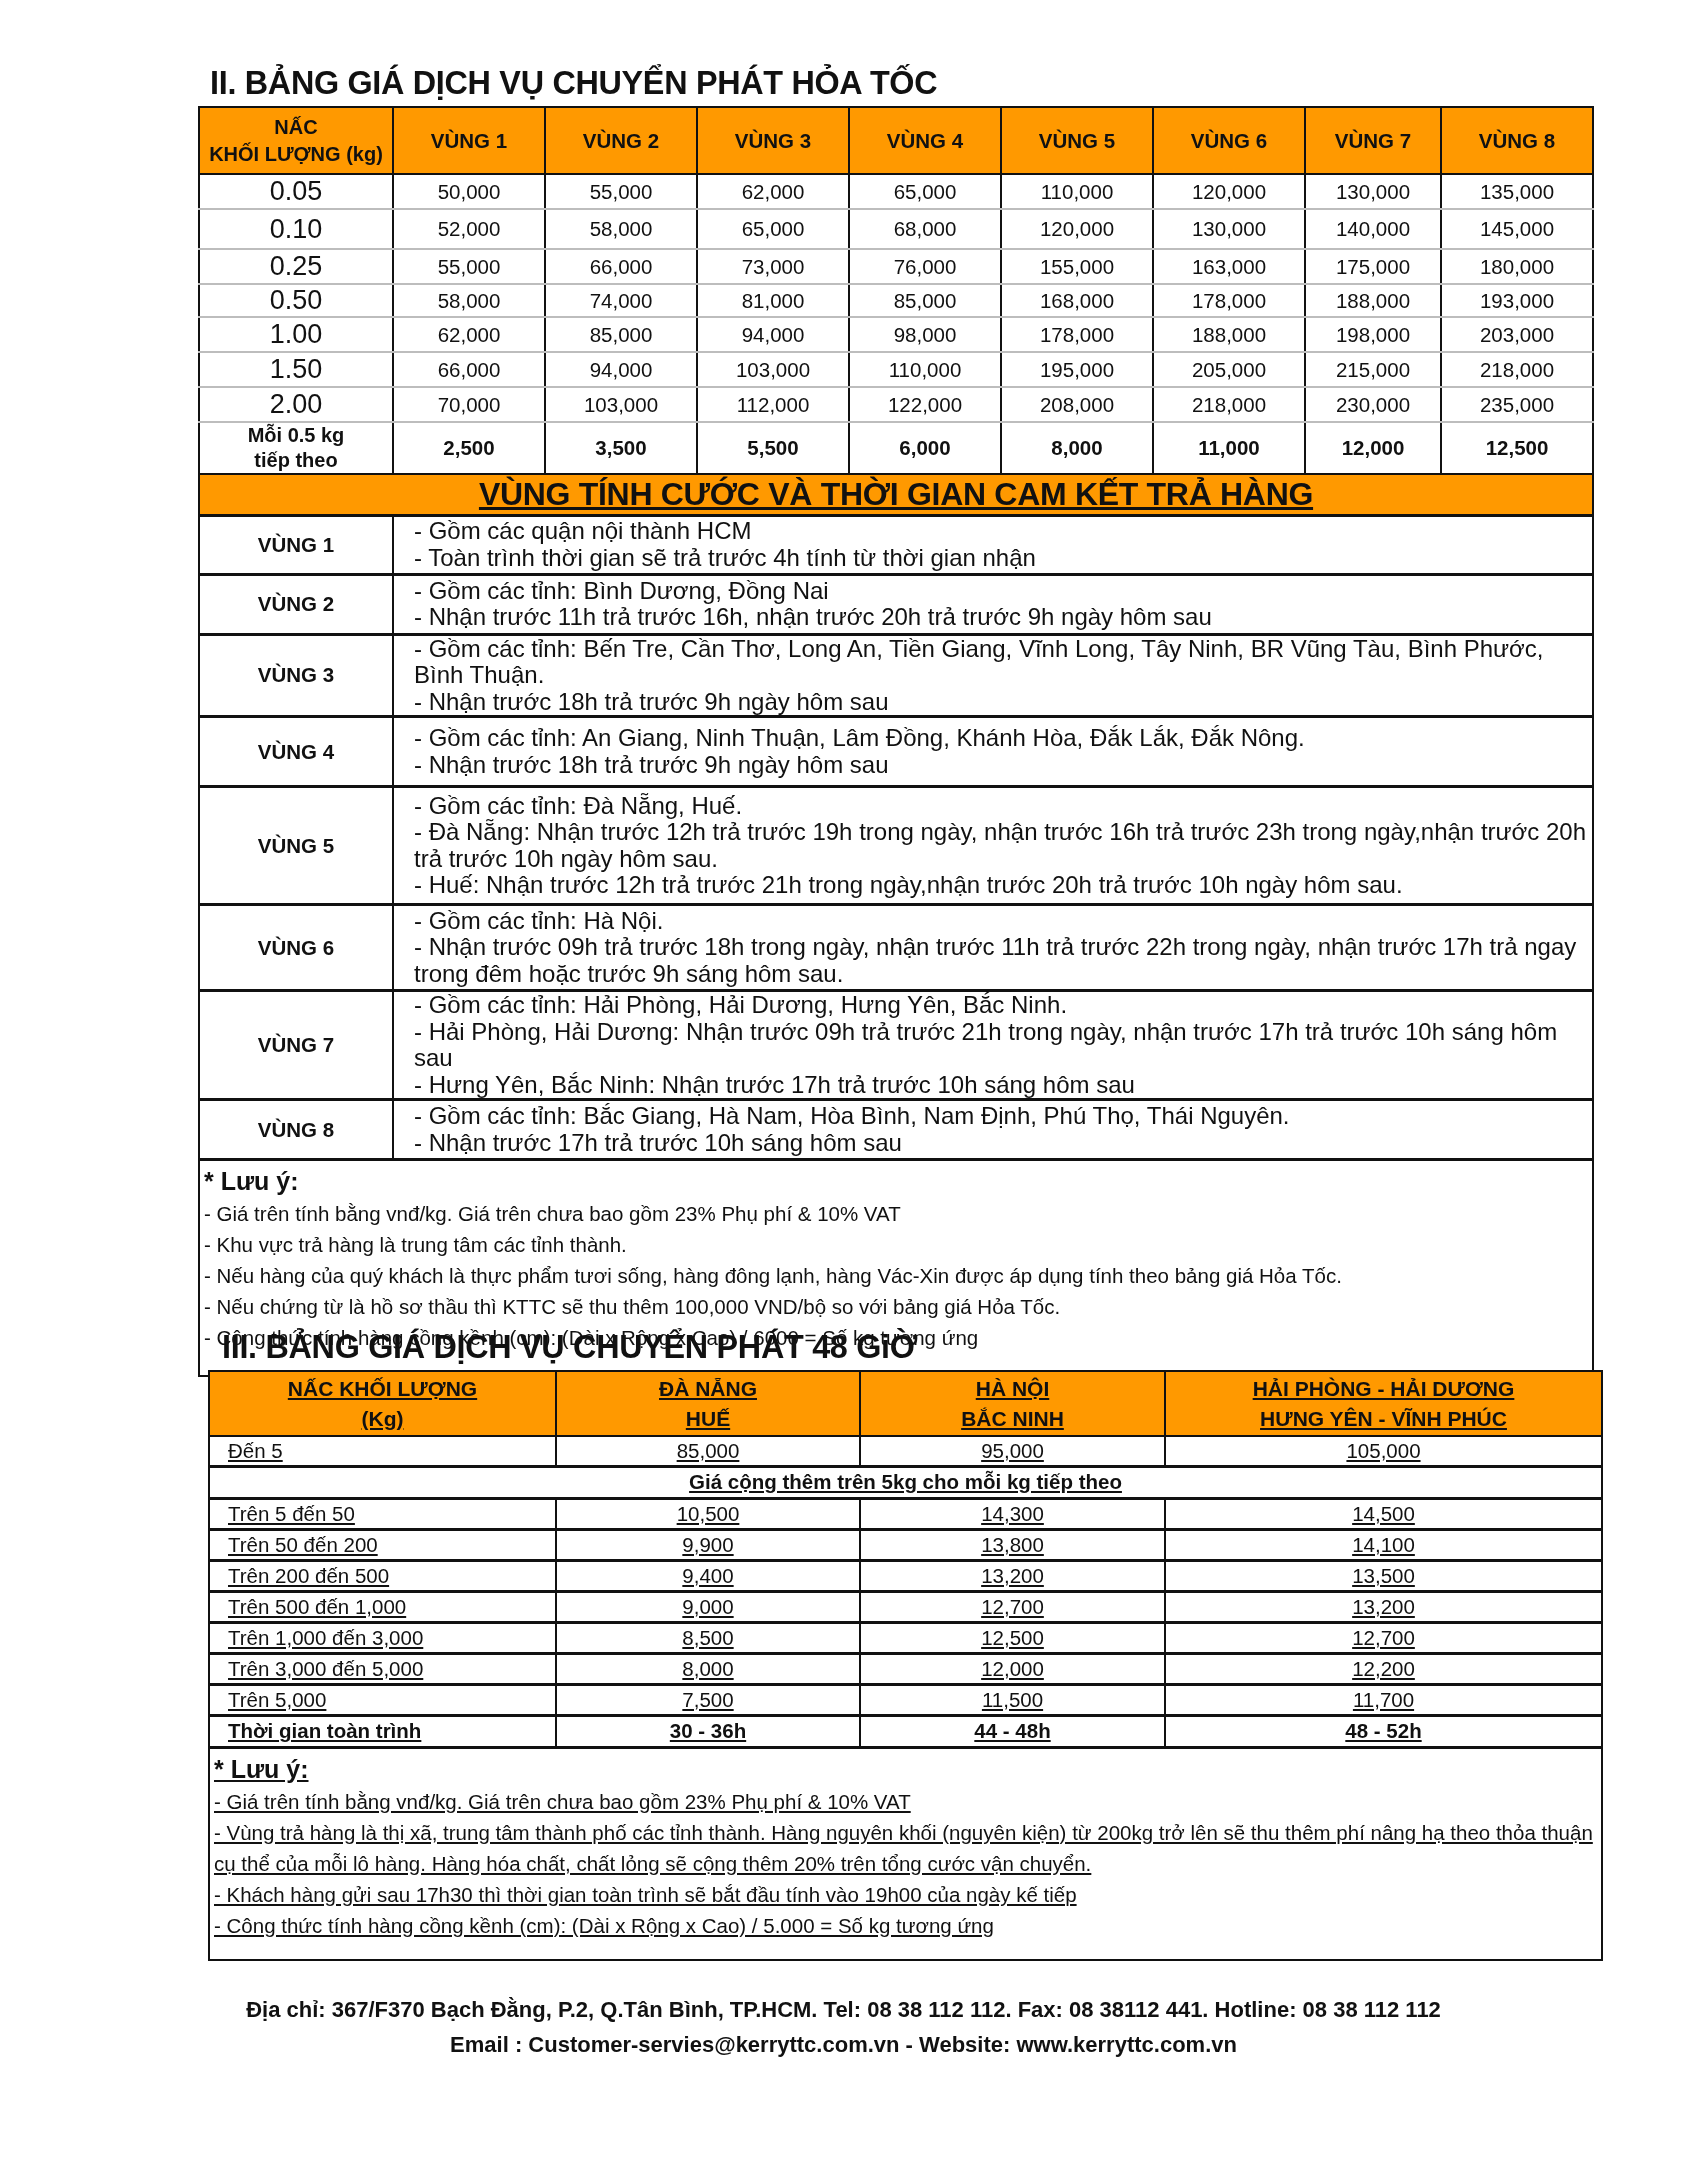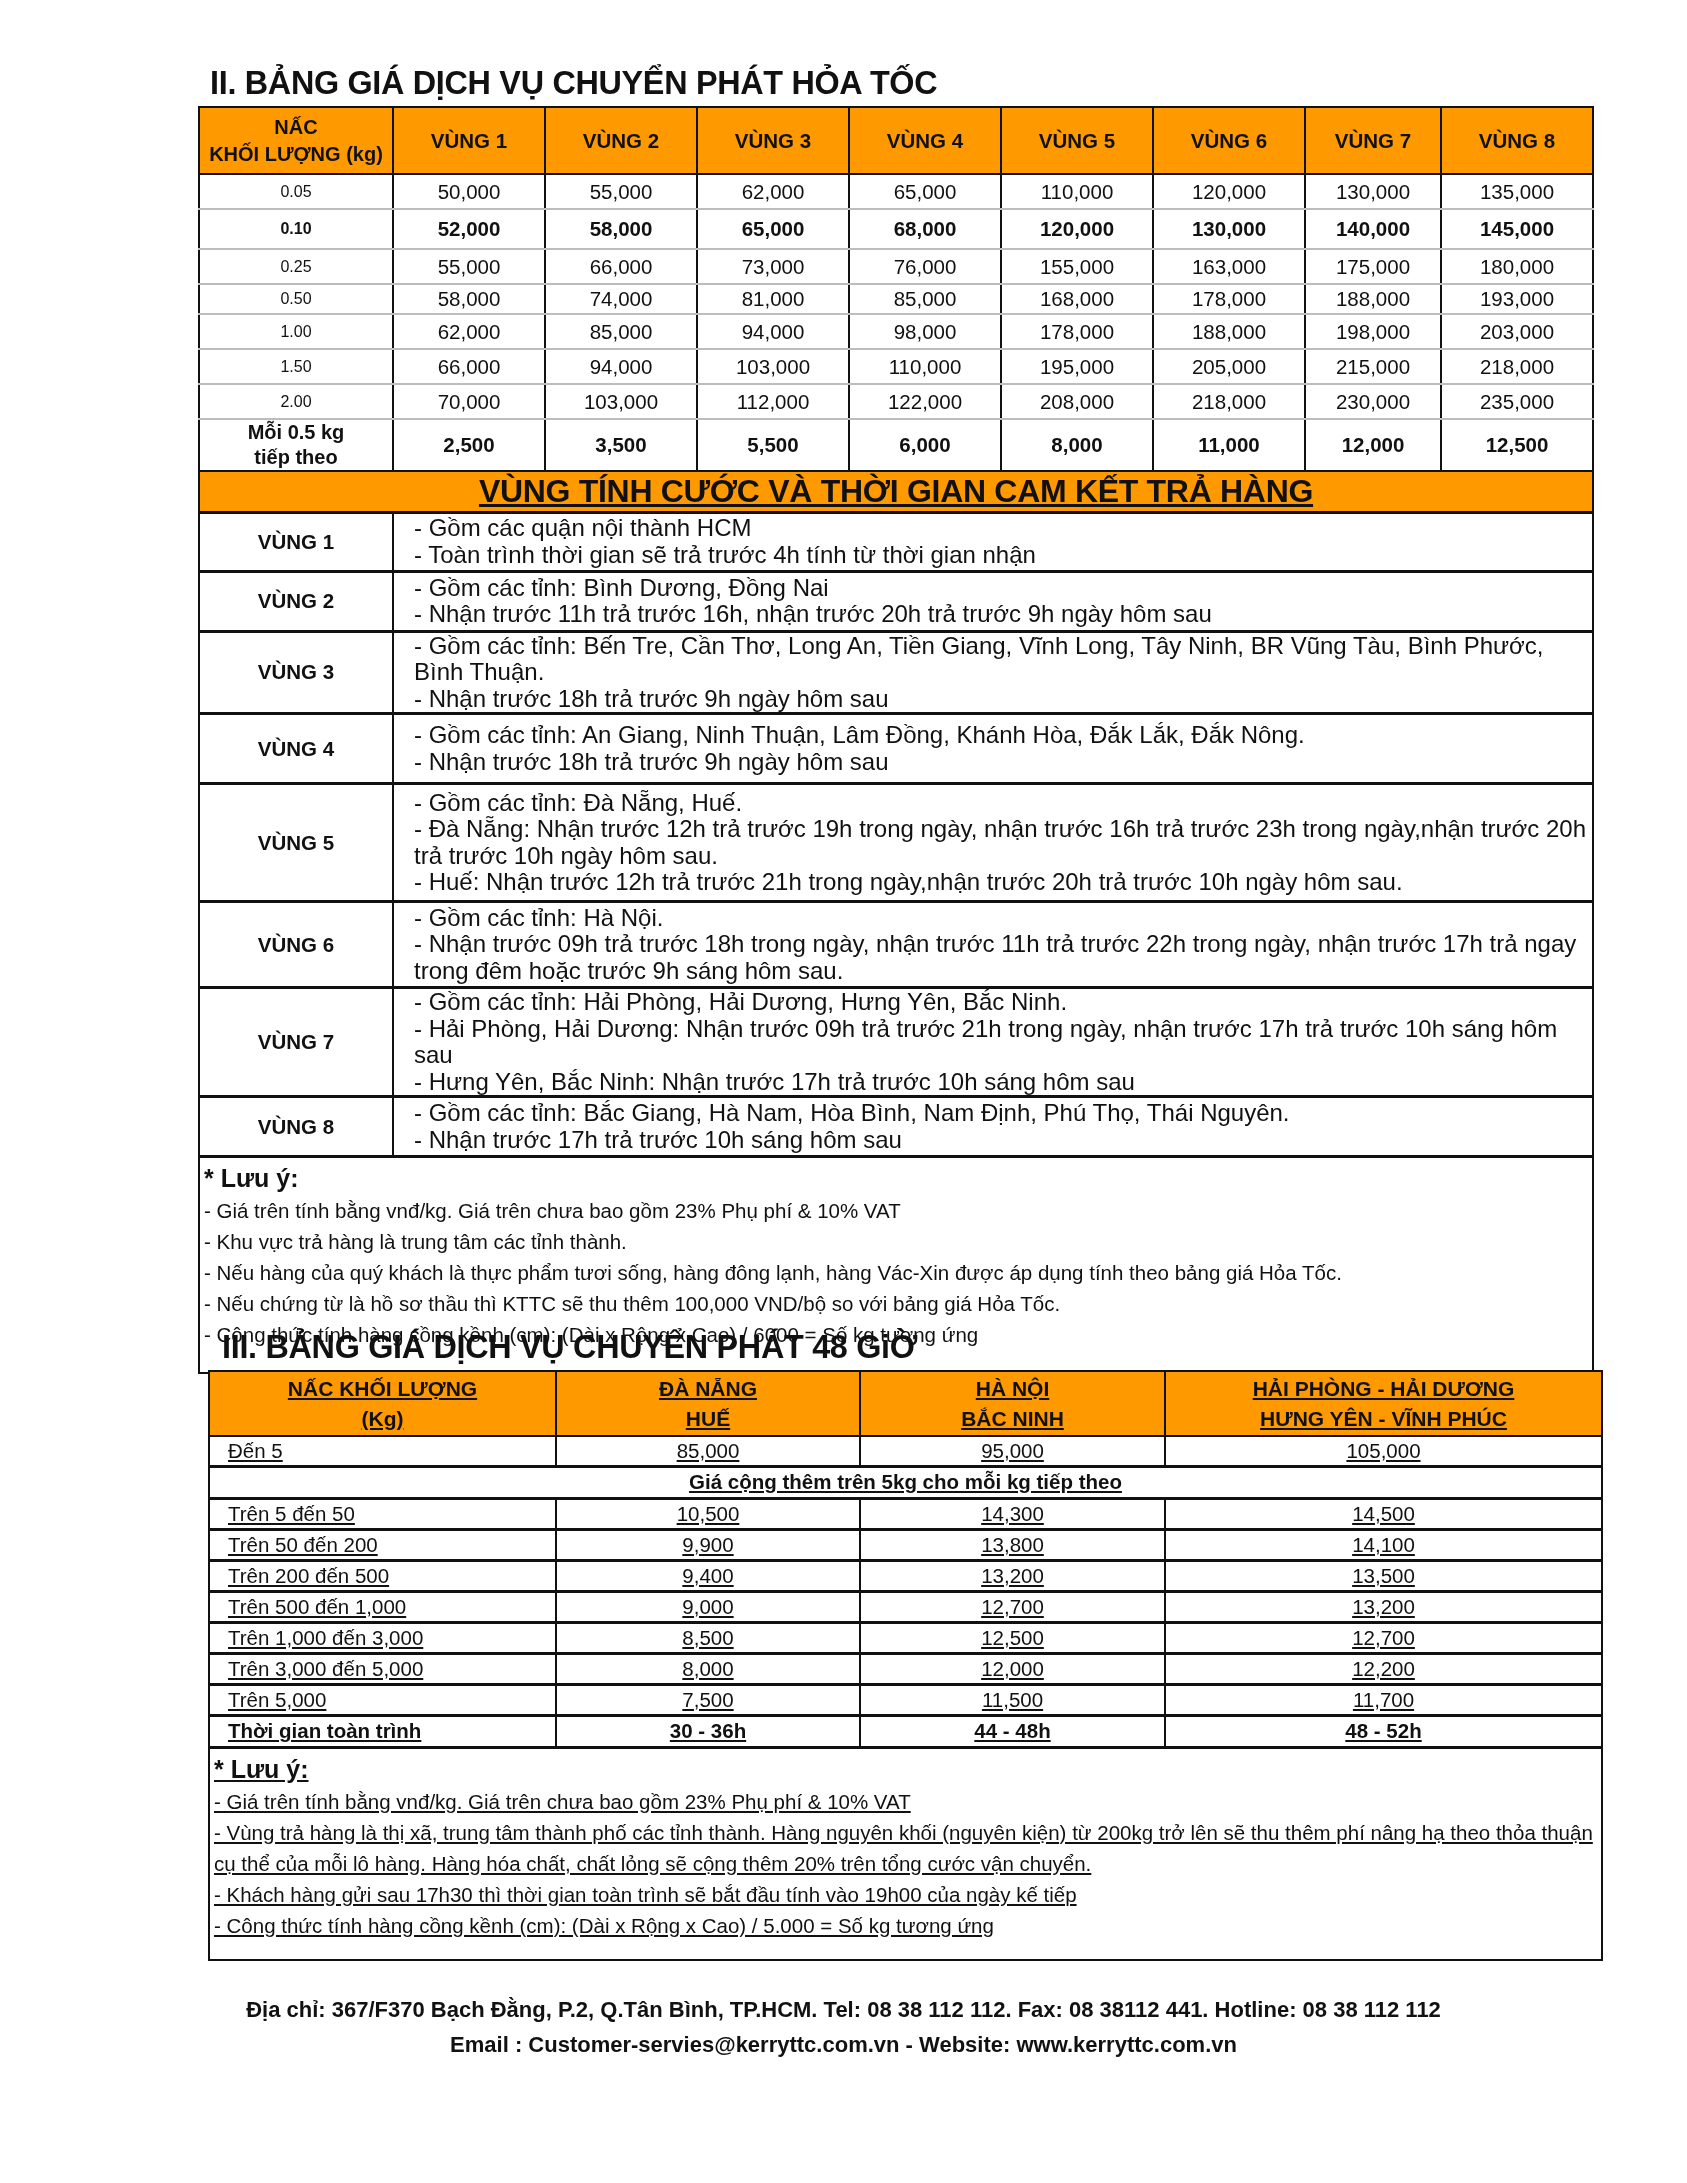--- a/index.html
+++ b/index.html
@@ -2,21 +2,21 @@
 <html style="font-size:10.6px"><head>
 <meta charset="utf-8">
 <style>
   html, body { margin:0; padding:0; background:#ffffff; }
   body { width:1687px; height:2183px; position:relative; font-family:"Liberation Sans", sans-serif; color:#111; overflow:hidden; }
   .title { position:absolute; left:210px; font-weight:bold; font-size:33px; letter-spacing:-0.3px; white-space:nowrap; transform:scaleX(0.98); transform-origin:left; }
   table { border-collapse:collapse; position:absolute; table-layout:fixed; }
   td, th { border:2px solid #111; padding:0; }
   .hdr { background:#ff9900; font-weight:bold; text-align:center; font-size:20.5px; line-height:28px; }
   .t1 td.num { text-align:center; font-size:20.5px; border-top:2px solid #bdbdbd; border-bottom:2px solid #bdbdbd; }
-  .t1 td.wt { text-align:center; font-size:16px; border-top:2px solid #bdbdbd; border-bottom:2px solid #bdbdbd; }
+  .t1 td.wt { text-align:center; font-size:27px; border-top:2px solid #bdbdbd; border-bottom:2px solid #bdbdbd; }
   .t1 tr.extra td { font-weight:bold; font-size:20.5px; text-align:center; border-bottom:2.6px solid #111; line-height:26.5px; }
   .band { background:#ff9900; font-weight:bold; text-align:center; font-size:32px; letter-spacing:-0.3px; border:2px solid #111; border-bottom:2.6px solid #111;text-decoration:underline; }
   .zone-name { text-align:center; font-weight:bold; font-size:20.5px; }
   .zone-desc { font-size:24px; line-height:26.5px; padding-left:20px; vertical-align:middle; }
   .zone-desc div { }
   tr.zone td { border-top:3.3px solid #111; }
   .notes-cell { padding:4px 4px 18px 4px; font-size:20.5px; line-height:31px; vertical-align:top; }
   .notes-head { font-weight:bold; font-size:25px; line-height:33px; }
   .t2 td { font-size:20.5px; }
   .t2 .hdr { font-size:21px; line-height:30px; }
@@ -65,21 +65,21 @@
         <td class="wt">0.05</td>
         <td class="num">50,000</td>
         <td class="num">55,000</td>
         <td class="num">62,000</td>
         <td class="num">65,000</td>
         <td class="num">110,000</td>
         <td class="num">120,000</td>
         <td class="num">130,000</td>
         <td class="num">135,000</td>
       </tr>
-      <tr style="height: 40px; font-weight: bold;">
+      <tr style="height: 40px;">
         <td class="wt">0.10</td>
         <td class="num">52,000</td>
         <td class="num">58,000</td>
         <td class="num">65,000</td>
         <td class="num">68,000</td>
         <td class="num">120,000</td>
         <td class="num">130,000</td>
         <td class="num">140,000</td>
         <td class="num">145,000</td>
       </tr>

